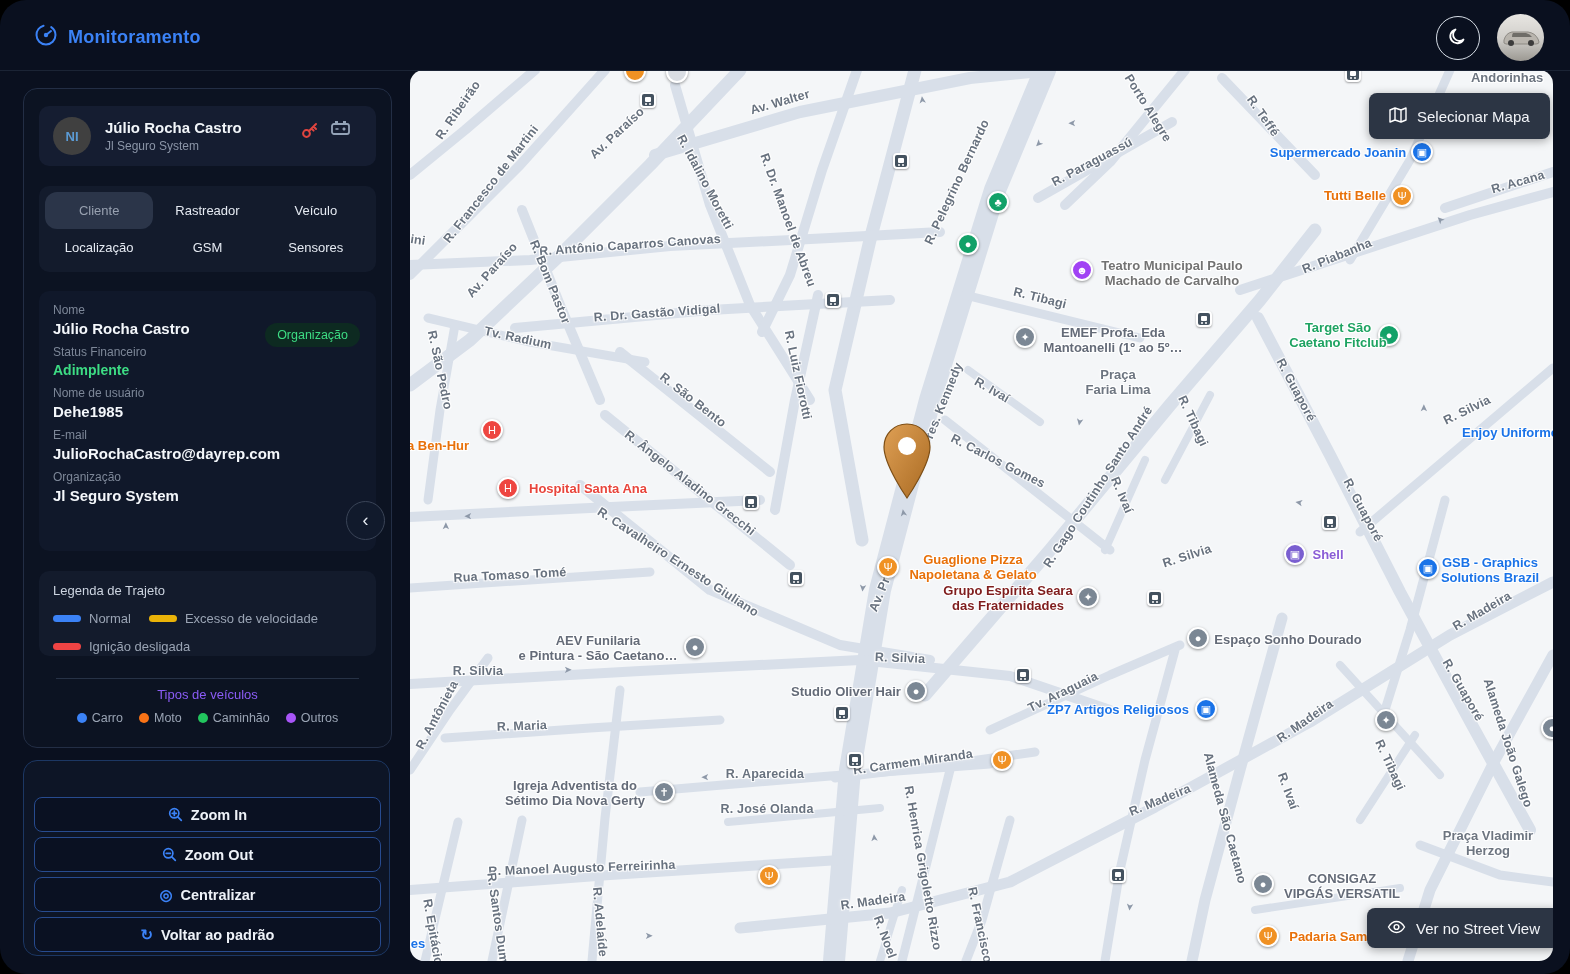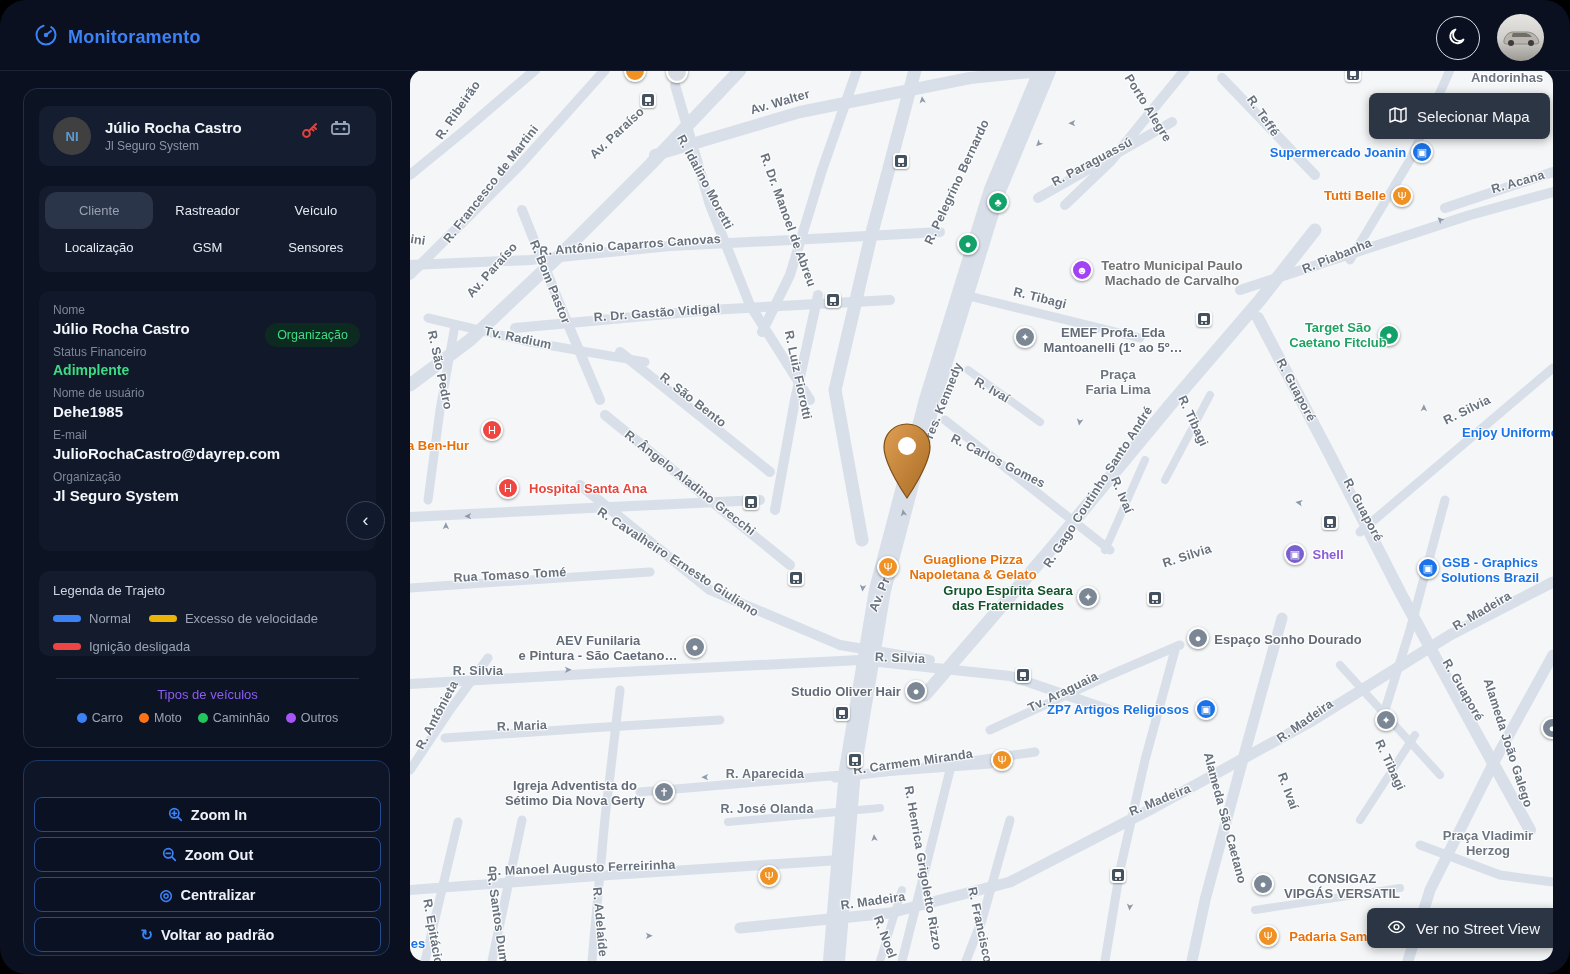--- a/index.html
+++ b/index.html
@@ -352,21 +352,21 @@
         <div class="poi-label" style="left: 928px; top: 83px; color: rgb(26, 115, 232); transform: translate(-50%, -50%);">Supermercado Joanin</div>
         <div class="pin" style="left: 981px; top: 115px; background: rgb(240, 145, 35);">Ψ</div>
         <div class="poi-label" style="left: 945px; top: 126px; color: rgb(232, 113, 10); transform: translate(-50%, -50%);">Tutti Belle</div>
         <div class="pin" style="left: 968px; top: 254px; background: rgb(18, 161, 104);">●</div>
         <div class="poi-label" style="left: 928px; top: 265px; color: rgb(30, 163, 98); transform: translate(-50%, -50%);">Target São
 Caetano Fitclub</div>
         <div class="pin" style="left: 467px; top: 486px; background: rgb(240, 145, 35);">Ψ</div>
         <div class="poi-label" style="left: 563px; top: 497px; color: rgb(232, 113, 10); transform: translate(-50%, -50%);">Guaglione Pizza
 Napoletana &amp; Gelato</div>
         <div class="pin" style="left: 667px; top: 516px; background: rgb(123, 135, 148);">✦</div>
-        <div class="poi-label" style="left: 598px; top: 528px; color: #14532d; transform: translate(-50%, -50%);">Grupo Espírita Seara
+        <div class="poi-label" style="left: 598px; top: 528px; color: #7f1d1d; transform: translate(-50%, -50%);">Grupo Espírita Seara
 das Fraternidades</div>
         <div class="pin" style="left: 777px; top: 557px; background: rgb(123, 135, 148);">●</div>
         <div class="poi-label" style="left: 878px; top: 570px; color: rgb(100, 107, 120); transform: translate(-50%, -50%);">Espaço Sonho Dourado</div>
         <div class="pin" style="left: 874px; top: 473px; background: rgb(122, 95, 208);">▣</div>
         <div class="poi-label" style="left: 918px; top: 485px; color: rgb(138, 92, 214); transform: translate(-50%, -50%);">Shell</div>
         <div class="pin" style="left: 1007px; top: 487px; background: rgb(26, 115, 232);">▣</div>
         <div class="poi-label" style="left: 1080px; top: 500px; color: rgb(26, 115, 232); transform: translate(-50%, -50%);">GSB - Graphics
 Solutions Brazil</div>
         <div class="poi-label" style="left: 1100px; top: 363px; color: rgb(26, 115, 232); transform: translate(-50%, -50%);">Enjoy Uniforme</div>
         <div class="pin" style="left: 785px; top: 628px; background: rgb(26, 115, 232);">▣</div>

